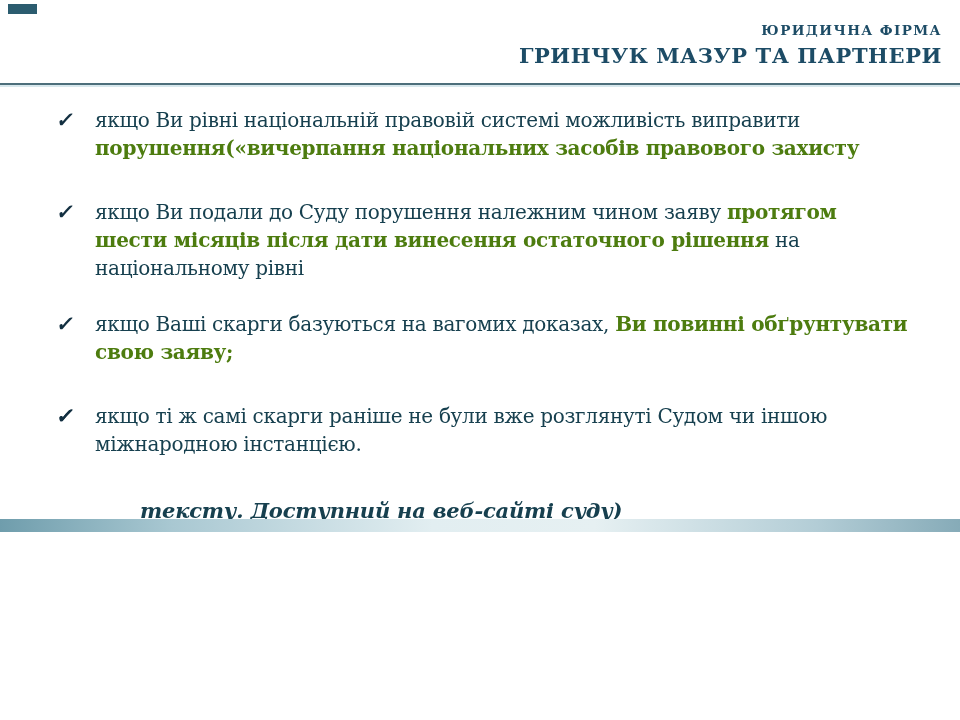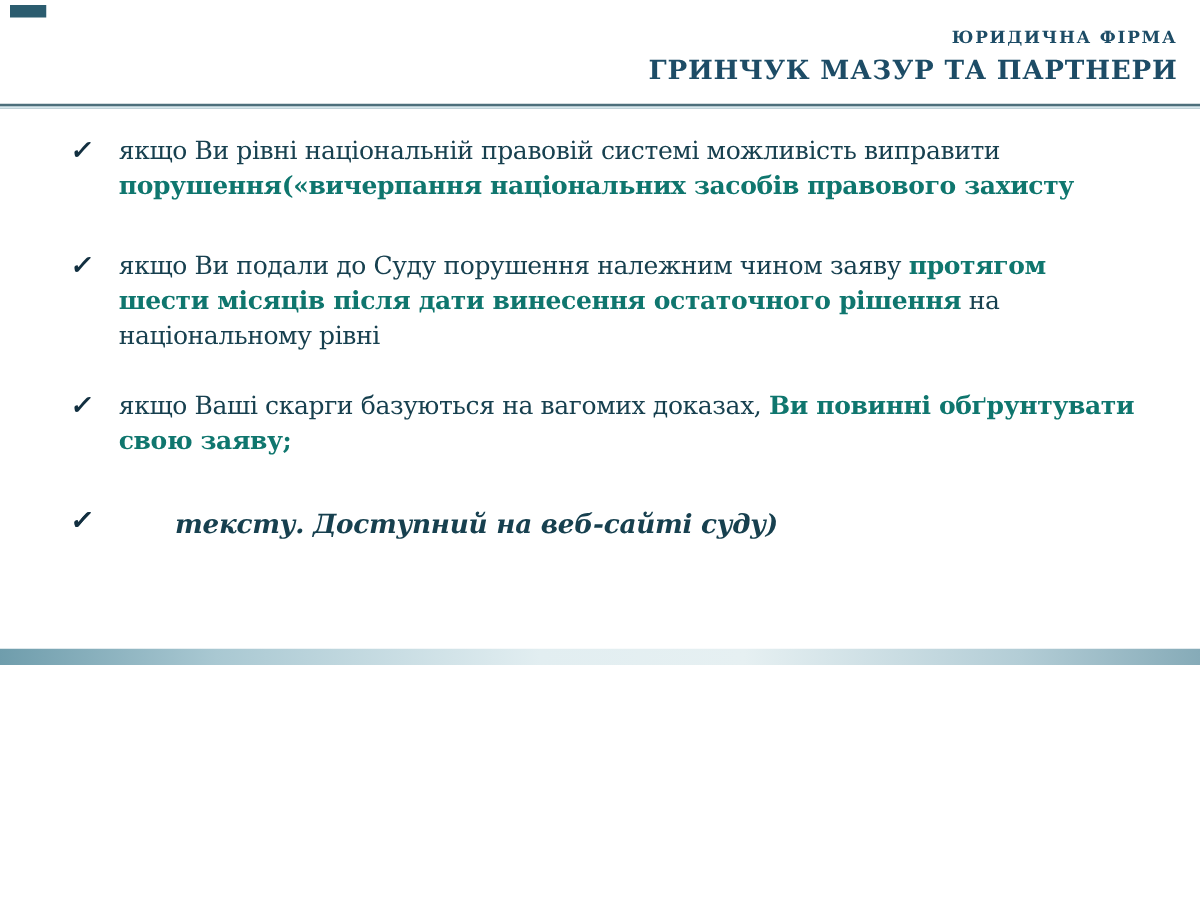--- a/index.html
+++ b/index.html
@@ -11,21 +11,21 @@
   .corner-accent{position:absolute;top:4px;left:8px;width:29px;height:10px;background:#2b5c6f;}
   
   .header{position:absolute;top:22px;right:18px;text-align:right;color:#1d4c66;}
   .firm-type{font-size:13.5px;font-weight:bold;letter-spacing:1.4px;}
   .firm-name{font-size:21px;font-weight:bold;letter-spacing:0.6px;margin-top:5px;}
   .header-rule{position:absolute;top:83px;left:0;width:960px;height:2px;background:#4d6f7b;border-bottom:2px solid #d8e8ed;}
   
   .content{position:absolute;top:106px;left:57px;width:853px;}
   .bullet{position:relative;padding-left:38px;font-size:20px;line-height:28px;color:#17404f;letter-spacing:-0.3px;}
   .bullet .check{position:absolute;left:0;top:0;font-size:21px;color:#122f40;transform:skewX(-10deg);font-weight:bold;}
-  .bullet b{color:#0f766e;}
+  .bullet b{color:#4d7c0f;}
   .bullet:nth-child(1){margin-bottom:36px;}
   .bullet:nth-child(2){margin-bottom:28px;}
   .bullet:nth-child(3){margin-bottom:36px;}
   .bullet:nth-child(4){margin-bottom:34px;}
   .bullet:nth-child(5){margin-bottom:30px;}
   
   .note{color:#17404f;font-style:italic;font-weight:600;font-size:21px;line-height:29px;letter-spacing:-0.2px;}
   .note-line1{margin-left:-19px;}
   .note-line2{margin-left:83px;margin-top:38px;}
   
@@ -47,21 +47,21 @@
   </div>
 
   <div class="header-rule"></div>
 
   <div class="content" id="bullet-list">
 
     <div class="bullet"><span class="check">✓</span><span><span>якщо Ви рівні національній правовій системі можливість виправити </span><b>порушення(«вичерпання національних засобів правового захисту</b></span></div>
       <div class="bullet"><span class="check">✓</span><span><span>якщо Ви подали до Суду порушення належним чином заяву </span><b>протягом шести місяців після дати винесення остаточного рішення</b><span> на національному рівні</span></span></div>
       <div class="bullet"><span class="check">✓</span><span><span>якщо Ваші скарги базуються на вагомих доказах, </span><b>Ви повинні обґрунтувати свою заяву;</b></span></div>
       <div class="bullet"><span class="check">✓</span></div>
-      <div class="bullet"><span class="check">✓</span></div>
+      <div class="bullet"><span class="check">✓</span><span><span>якщо ті ж самі скарги раніше не були вже розглянуті Судом чи іншою міжнародною інстанцією.</span></span></div>
       <div class="note">
       <div class="note-line2">тексту. Доступний на веб-сайті суду)</div>
     </div>
   </div>
 
   <div class="footer-rule"></div>
   <div class="website">law-hmp.com</div>
   <div class="bottom-bar"></div>
 
 </div>

